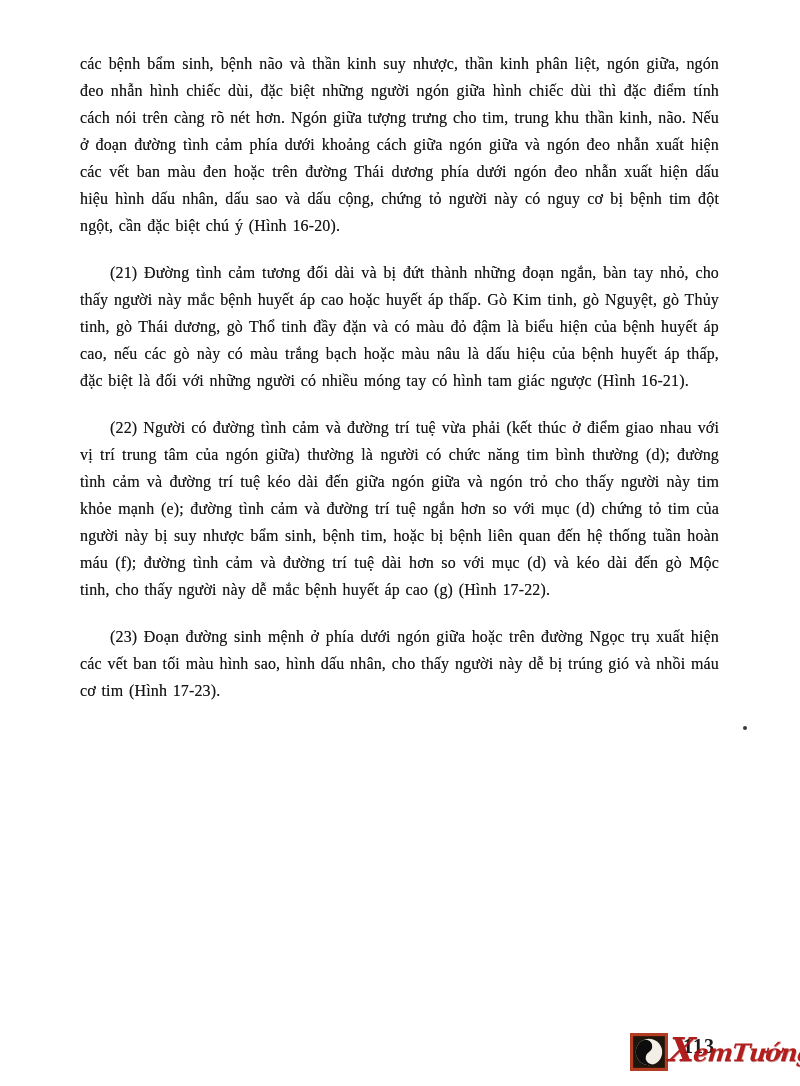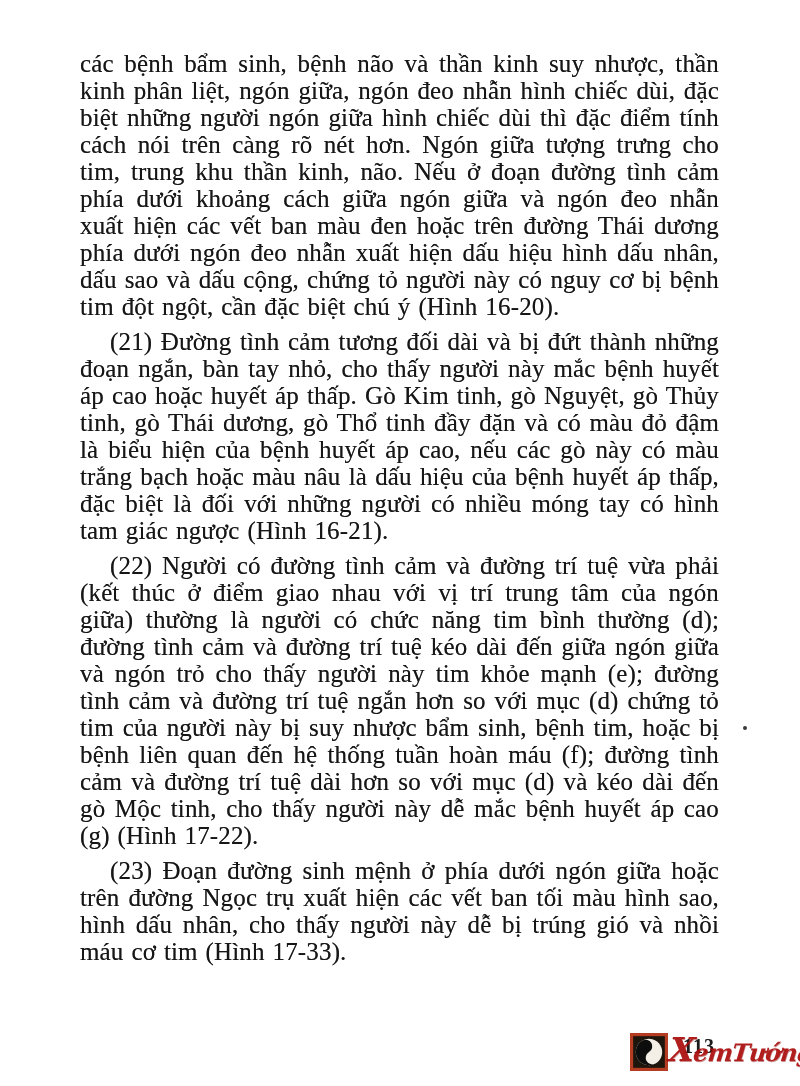--- a/index.html
+++ b/index.html
@@ -17,29 +17,29 @@
   }
   .text-block {
     position: absolute;
     left: 80px;
     top: 50px;
     width: 639px;
     color: #161616;
   }
   .text-block p {
     margin: 0;
-    font-size: 25px;
+    font-size: 16px;
     line-height: 27px;
     text-align: justify;
     word-spacing: 1.5px;
     letter-spacing: 0.15px;
     text-shadow: 0 0 0.5px rgba(20,20,20,0.6);
   }
   .text-block p + p {
-    margin-top: 8px;
+    margin-top: 20px;
   }
   .text-block p.indent {
     text-indent: 30px;
   }
   
   .speck {
     position: absolute;
     left: 743px;
     top: 726px;
     width: 4px;
@@ -104,21 +104,21 @@
 </style>
 </head>
 <body>
 
 <div class="page">
 
   <div class="text-block">
     <p>các bệnh bẩm sinh, bệnh não và thần kinh suy nhược, thần kinh phân liệt, ngón giữa, ngón đeo nhẫn hình chiếc dùi, đặc biệt những người ngón giữa hình chiếc dùi thì đặc điểm tính cách nói trên càng rõ nét hơn. Ngón giữa tượng trưng cho tim, trung khu thần kinh, não. Nếu ở đoạn đường tình cảm phía dưới khoảng cách giữa ngón giữa và ngón đeo nhẫn xuất hiện các vết ban màu đen hoặc trên đường Thái dương phía dưới ngón đeo nhẫn xuất hiện dấu hiệu hình dấu nhân, dấu sao và dấu cộng, chứng tỏ người này có nguy cơ bị bệnh tim đột ngột, cần đặc biệt chú ý (Hình 16-20).</p>
     <p class="indent">(21) Đường tình cảm tương đối dài và bị đứt thành những đoạn ngắn, bàn tay nhỏ, cho thấy người này mắc bệnh huyết áp cao hoặc huyết áp thấp. Gò Kim tinh, gò Nguyệt, gò Thủy tinh, gò Thái dương, gò Thổ tinh đầy đặn và có màu đỏ đậm là biểu hiện của bệnh huyết áp cao, nếu các gò này có màu trắng bạch hoặc màu nâu là dấu hiệu của bệnh huyết áp thấp, đặc biệt là đối với những người có nhiều móng tay có hình tam giác ngược (Hình 16-21).</p>
     <p class="indent">(22) Người có đường tình cảm và đường trí tuệ vừa phải (kết thúc ở điểm giao nhau với vị trí trung tâm của ngón giữa) thường là người có chức năng tim bình thường (d); đường tình cảm và đường trí tuệ kéo dài đến giữa ngón giữa và ngón trỏ cho thấy người này tim khỏe mạnh (e); đường tình cảm và đường trí tuệ ngắn hơn so với mục (d) chứng tỏ tim của người này bị suy nhược bẩm sinh, bệnh tim, hoặc bị bệnh liên quan đến hệ thống tuần hoàn máu (f); đường tình cảm và đường trí tuệ dài hơn so với mục (d) và kéo dài đến gò Mộc tinh, cho thấy người này dễ mắc bệnh huyết áp cao (g) (Hình 17-22).</p>
-    <p class="indent">(23) Đoạn đường sinh mệnh ở phía dưới ngón giữa hoặc trên đường Ngọc trụ xuất hiện các vết ban tối màu hình sao, hình dấu nhân, cho thấy người này dễ bị trúng gió và nhồi máu cơ tim (Hình 17-33).</p>
+    <p class="indent">(23) Đoạn đường sinh mệnh ở phía dưới ngón giữa hoặc trên đường Ngọc trụ xuất hiện các vết ban tối màu hình sao, hình dấu nhân, cho thấy người này dễ bị trúng gió và nhồi máu cơ tim (Hình 17-23).</p>
   </div>
 
   <div class="speck"></div>
 
   <span class="page-number">113</span>
 
   <div class="watermark">
     <span class="yin-yang-box">
       <svg width="38" height="38" viewBox="0 0 36 36" aria-hidden="true">
         <rect x="0.5" y="0.5" width="35" height="35" fill="#e8ddd2"></rect>

